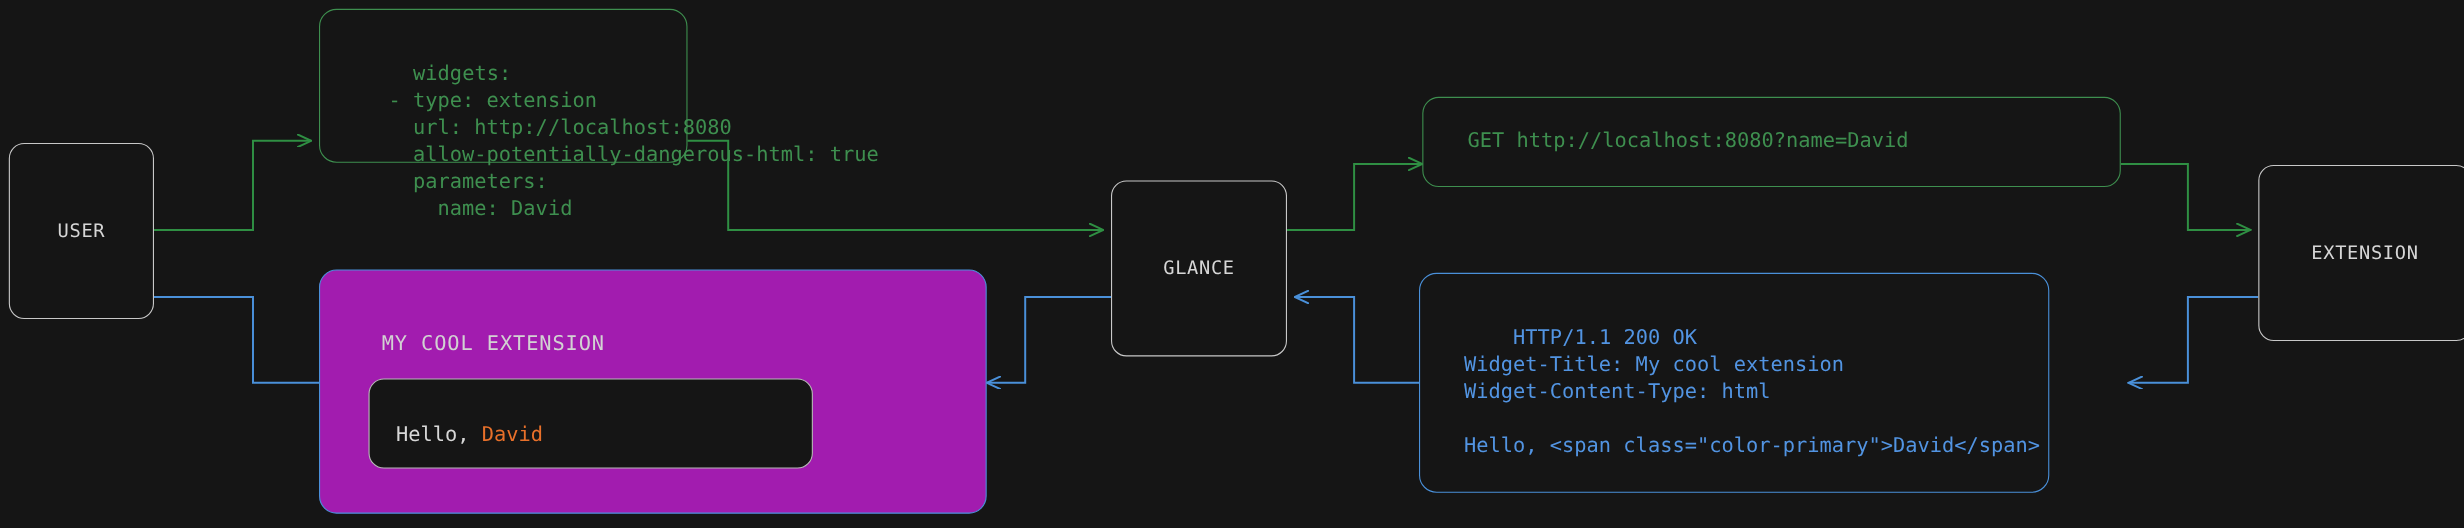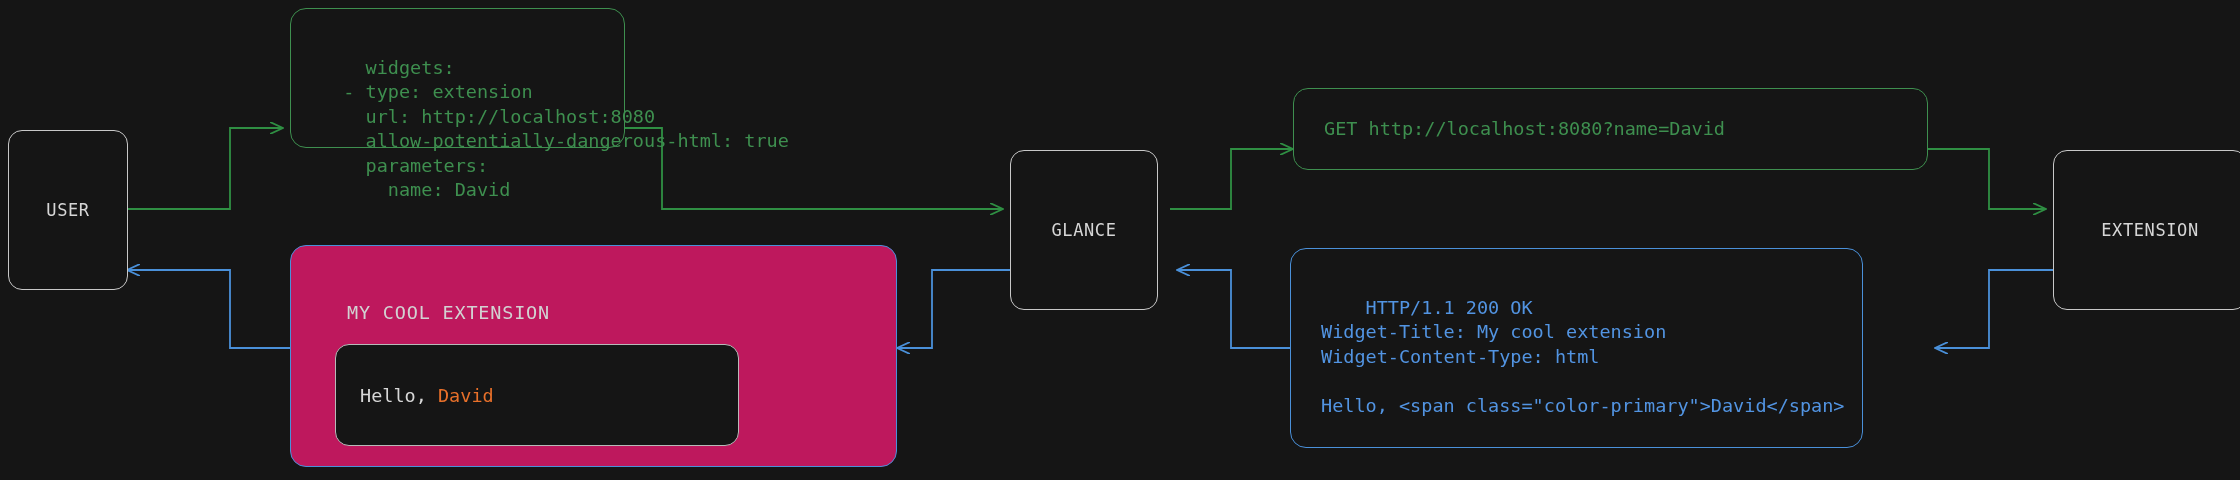--- a/index.html
+++ b/index.html
@@ -38,56 +38,56 @@
     color: #d6d6d6;
     font-family: "DejaVu Sans Mono", monospace;
     font-size: 17px;
     letter-spacing: 0.6px;
   }
   .card {
     position: absolute;
     box-sizing: border-box;
     border-radius: 16px;
     background: #151515;
-    padding: 22px 30px;
+    padding: 22px 40px;
     font-family: "DejaVu Sans Mono", monospace;
     font-size: 18.5px;
     line-height: 24.5px;
     white-space: pre;
   }
   .card.green {
     border: 1.6px solid #3e8f4f;
     color: #3e8f4f;
   }
   .card.blue {
     border: 1.6px solid #4a90d9;
     color: #5294e2;
   }
   .widget-card {
     position: absolute;
     box-sizing: border-box;
     border: 1.6px solid #4a90d9;
     border-radius: 16px;
-    background: #be185d;
+    background: #a21caf;
   }
   .widget-title {
     position: absolute;
     left: 56px;
     top: 56px;
     color: #d2d2d2;
     font-family: "DejaVu Sans Mono", monospace;
     font-size: 18.5px;
     letter-spacing: 0.8px;
   }
   .widget-inner {
     position: absolute;
     left: 44px;
     top: 98px;
     width: 404px;
-    height: 102px;
+    height: 82px;
     box-sizing: border-box;
     border: 1.6px solid #b9b9b9;
     border-radius: 14px;
     background: #151515;
     padding-left: 24px;
   }
   .widget-inner-text {
     position: absolute;
     left: 24px;
     top: 40px;
@@ -124,25 +124,25 @@
 
     <path d="M 2053,270 L 1989,270 L 1989,348 L 1935,348" fill="none" stroke="#4a90d9" stroke-width="1.8" marker-end="url(#arrow-blue)"></path>
 
     <path d="M 1290,348 L 1231,348 L 1231,270 L 1177,270" fill="none" stroke="#4a90d9" stroke-width="1.8" marker-end="url(#arrow-blue)"></path>
 
     <path d="M 1010,270 L 932,270 L 932,348 L 897,348" fill="none" stroke="#4a90d9" stroke-width="1.8" marker-end="url(#arrow-blue)"></path>
 
     <path d="M 290,348 L 230,348 L 230,270 L 127,270" fill="none" stroke="#4a90d9" stroke-width="1.8" marker-end="url(#arrow-blue)"></path>
   </svg>
 
-  <div class="node" style="left:8px; top:130px; width:120px; height:160px;">
+  <div class="node" style="left:8px; top:130px; width:132px; height:160px;">
     <span>USER</span>
   </div>
 
-  <div class="node" style="left:1010px; top:150px; width:148px; height:160px;">
+  <div class="node" style="left:1010px; top:164px; width:160px; height:160px;">
     <span>GLANCE</span>
   </div>
 
   <div class="node" style="left:2053px; top:150px; width:194px; height:160px;">
     <span>EXTENSION</span>
   </div>
 
   <div class="card green" style="left:290px; top:8px; width:335px; height:140px;">
     <span>widgets:
   - type: extension

